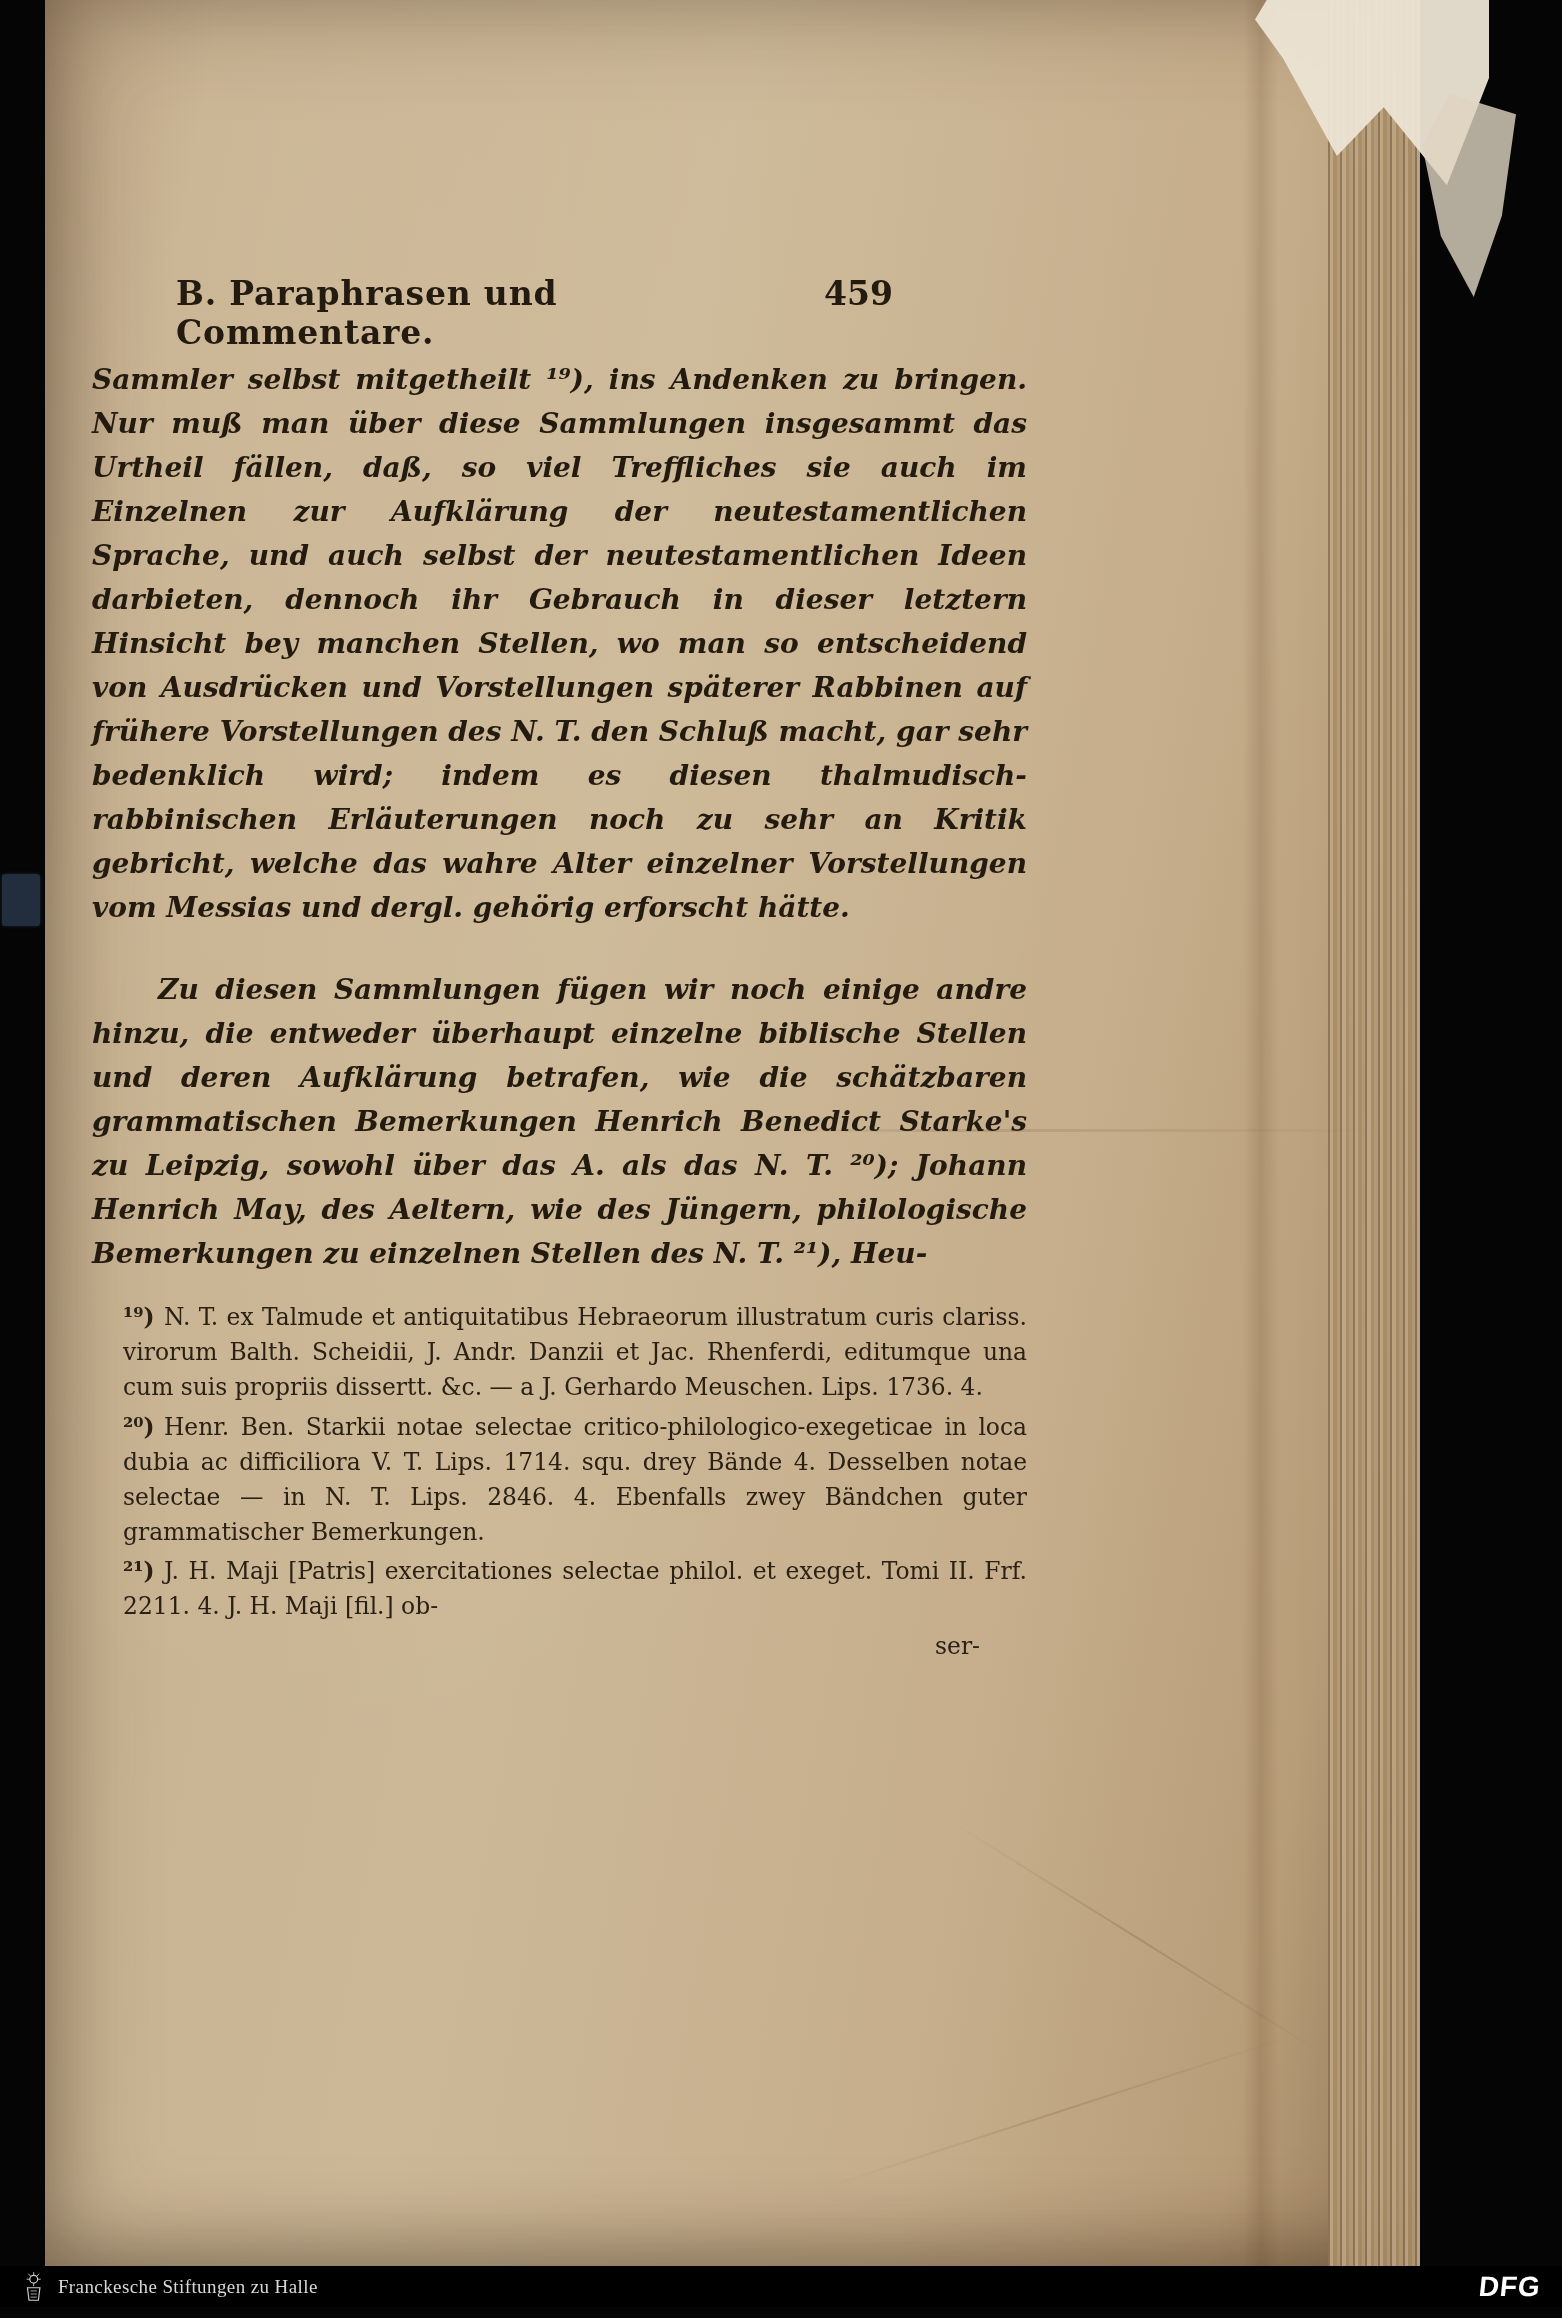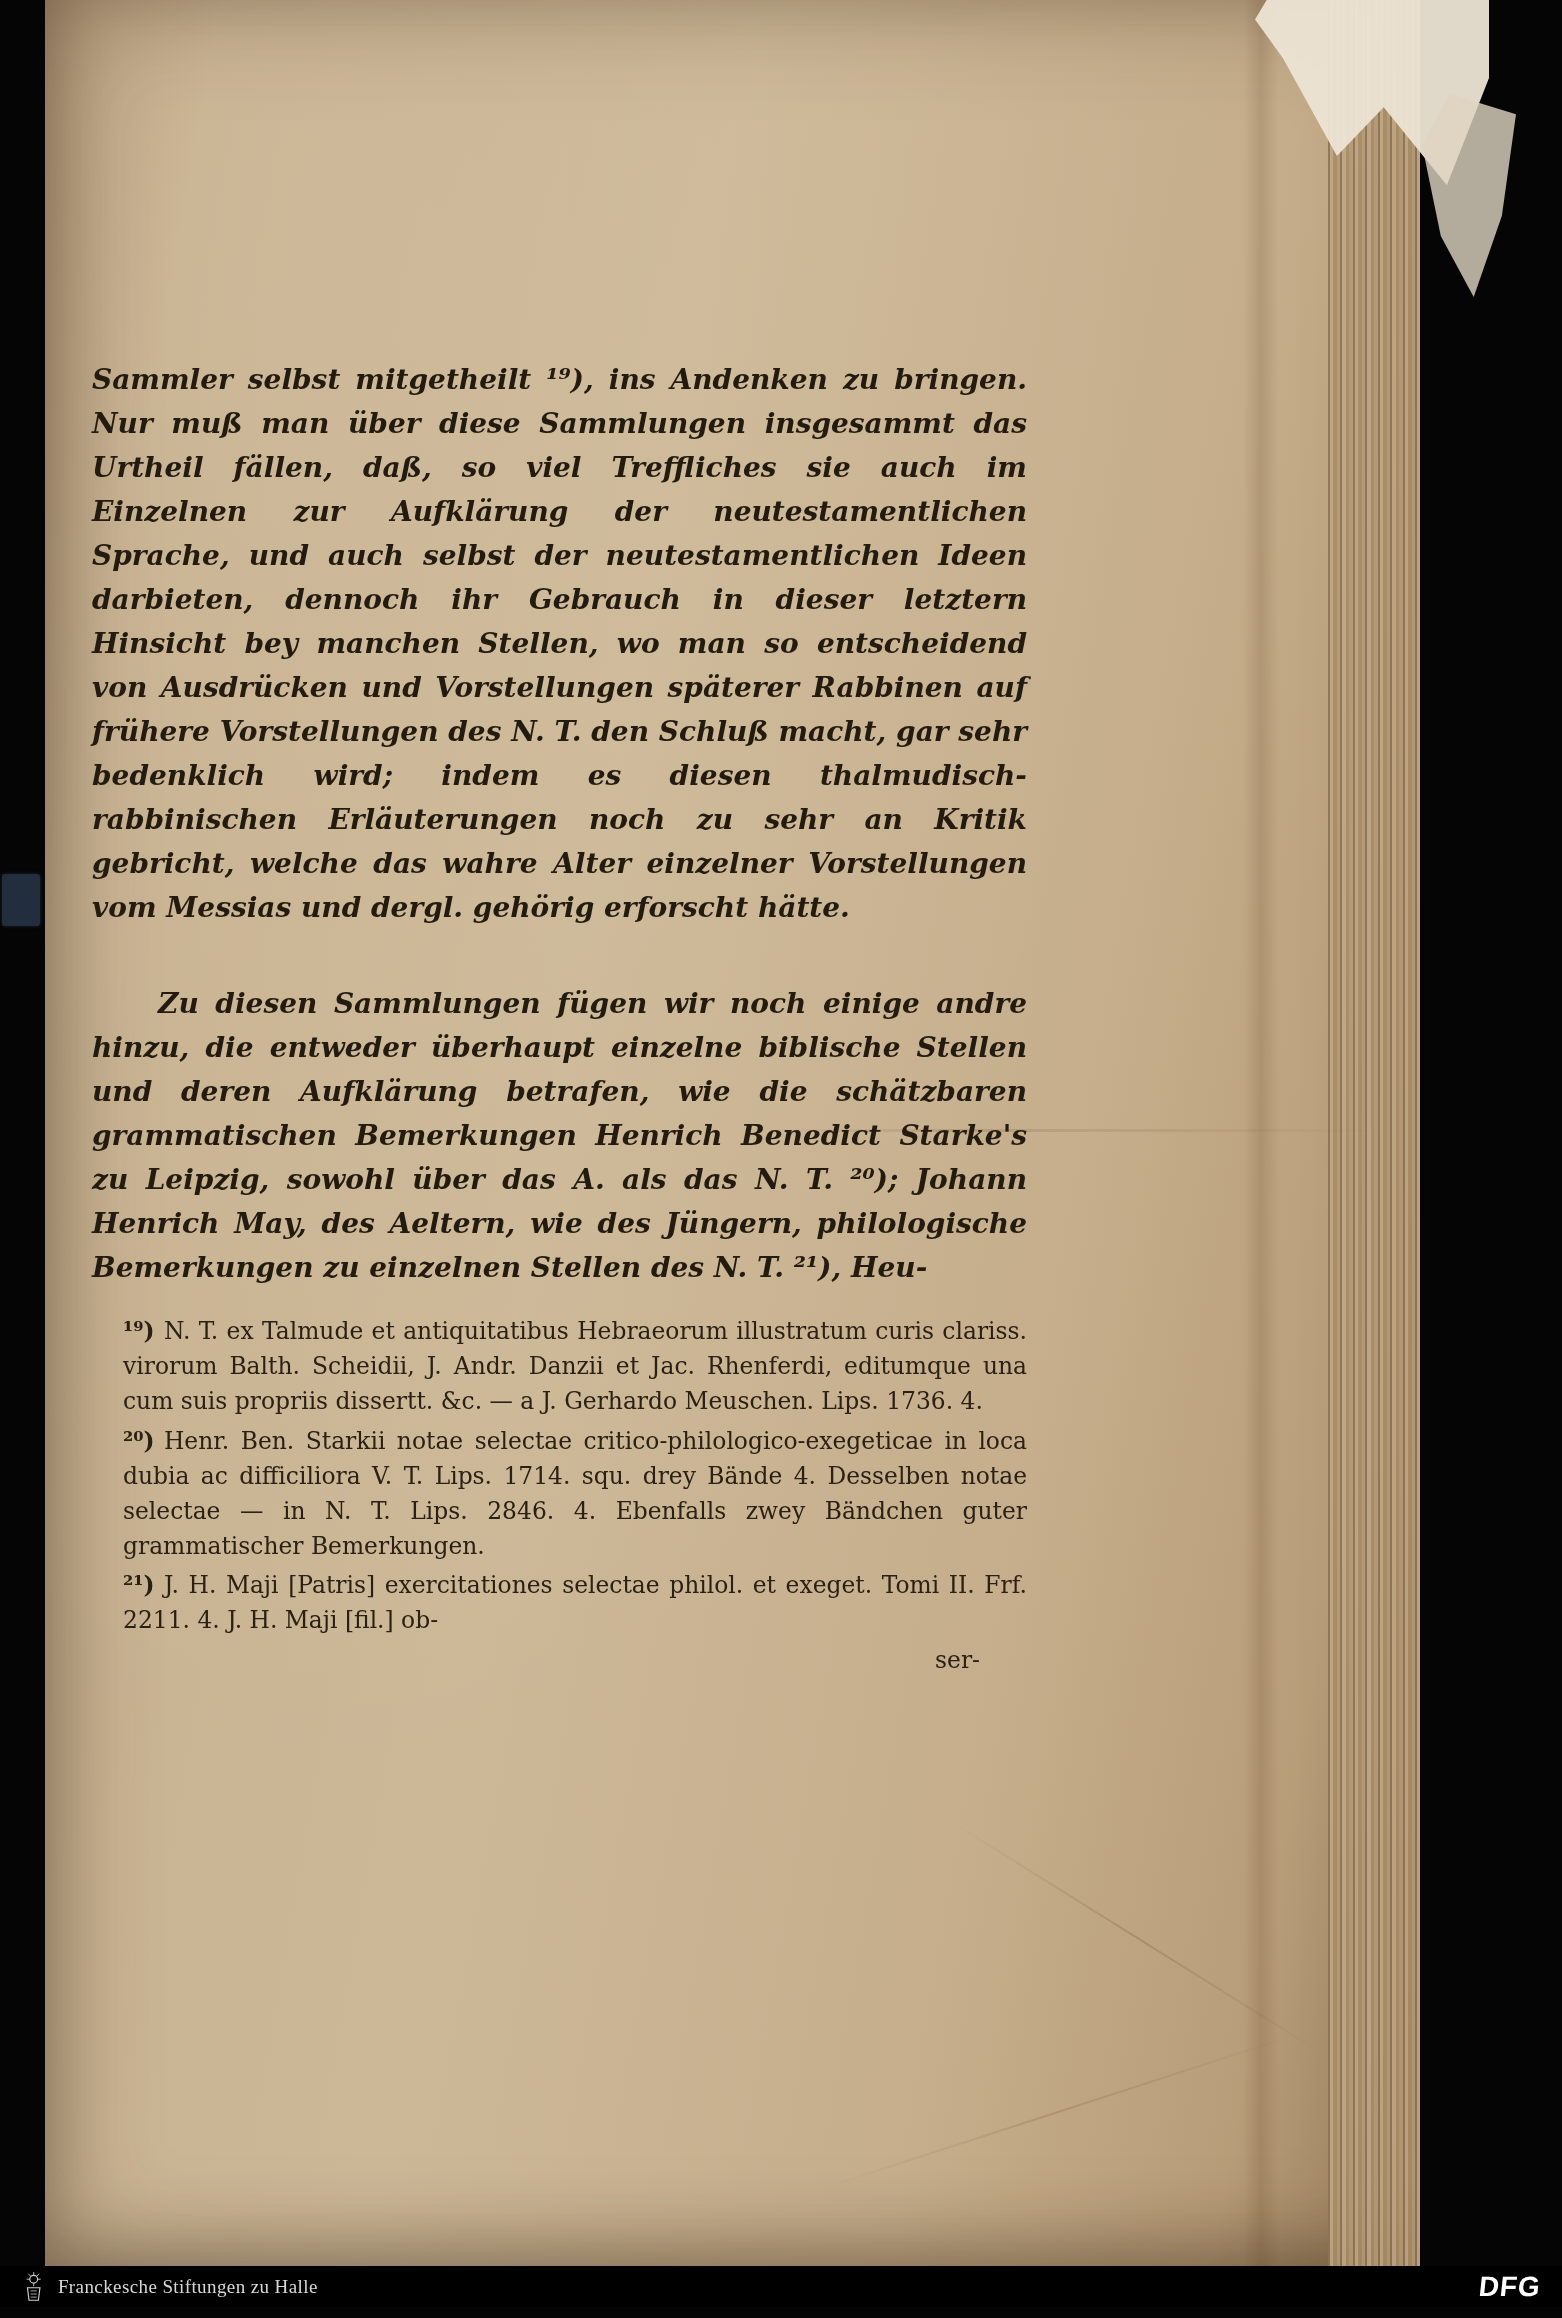--- a/index.html
+++ b/index.html
@@ -137,21 +137,21 @@
   }
   .para {
     font-size: 28px;
     line-height: 44px;
     font-weight: bold;
     text-align: justify;
     margin: 0;
     text-rendering: optimizeLegibility;
     font-style: italic;
   }
-  .para + .para { margin-top: 52px; }
+  .para + .para { margin-top: 38px; }
   .para.indented { text-indent: 66px; }
 
   .continuation-line {
     font-size: 28px;
     line-height: 44px;
     font-weight: bold;
     text-align: right;
     padding-right: 19px;
   }
 
@@ -219,20 +219,24 @@
 
 <div class="screen">
 
   <div class="page">
     <div class="page-edge"></div>
     <div class="crease-vertical"></div>
     <div class="crease-horizontal"></div>
     <div class="crease-diagonal"></div>
     <div class="crease-diagonal-2"></div>
 
+    <div class="header-row">
+      <span class="header-title">B. Paraphrasen und Commentare.</span>
+      <span class="page-number">459</span>
+    </div>
 
     <div class="text-column">
       <p class="para">Sammler selbst mitgetheilt ¹⁹), ins Andenken zu bringen. Nur muß man über diese Sammlungen insgesammt das Urtheil fällen, daß, so viel Treffliches sie auch im Einzelnen zur Aufklärung der neutestamentlichen Sprache, und auch selbst der neutestamentlichen Ideen darbieten, dennoch ihr Gebrauch in dieser letztern Hinsicht bey manchen Stellen, wo man so entscheidend von Ausdrücken und Vorstellungen späterer Rabbinen auf frühere Vorstellungen des N. T. den Schluß macht, gar sehr bedenklich wird; indem es diesen thalmudisch-rabbinischen Erläuterungen noch zu sehr an Kritik gebricht, welche das wahre Alter einzelner Vorstellungen vom Messias und dergl. gehörig erforscht hätte.</p>
       <p class="para indented">Zu diesen Sammlungen fügen wir noch einige andre hinzu, die entweder überhaupt einzelne biblische Stellen und deren Aufklärung betrafen, wie die schätzbaren grammatischen Bemerkungen Henrich Benedict Starke's zu Leipzig, sowohl über das A. als das N. T. ²⁰); Johann Henrich May, des Aeltern, wie des Jüngern, philologische Bemerkungen zu einzelnen Stellen des N. T. ²¹), Heu-</p>
 
       <div class="footnotes">
         <p class="footnote">
           <span class="fn-marker">¹⁹)</span><span>N. T. ex Talmude et antiquitatibus Hebraeorum illustratum curis clariss. virorum Balth. Scheidii, J. Andr. Danzii et Jac. Rhenferdi, editumque una cum suis propriis dissertt. &amp;c. — a J. Gerhardo Meuschen. Lips. 1736. 4.</span>
         </p>
         <p class="footnote">

